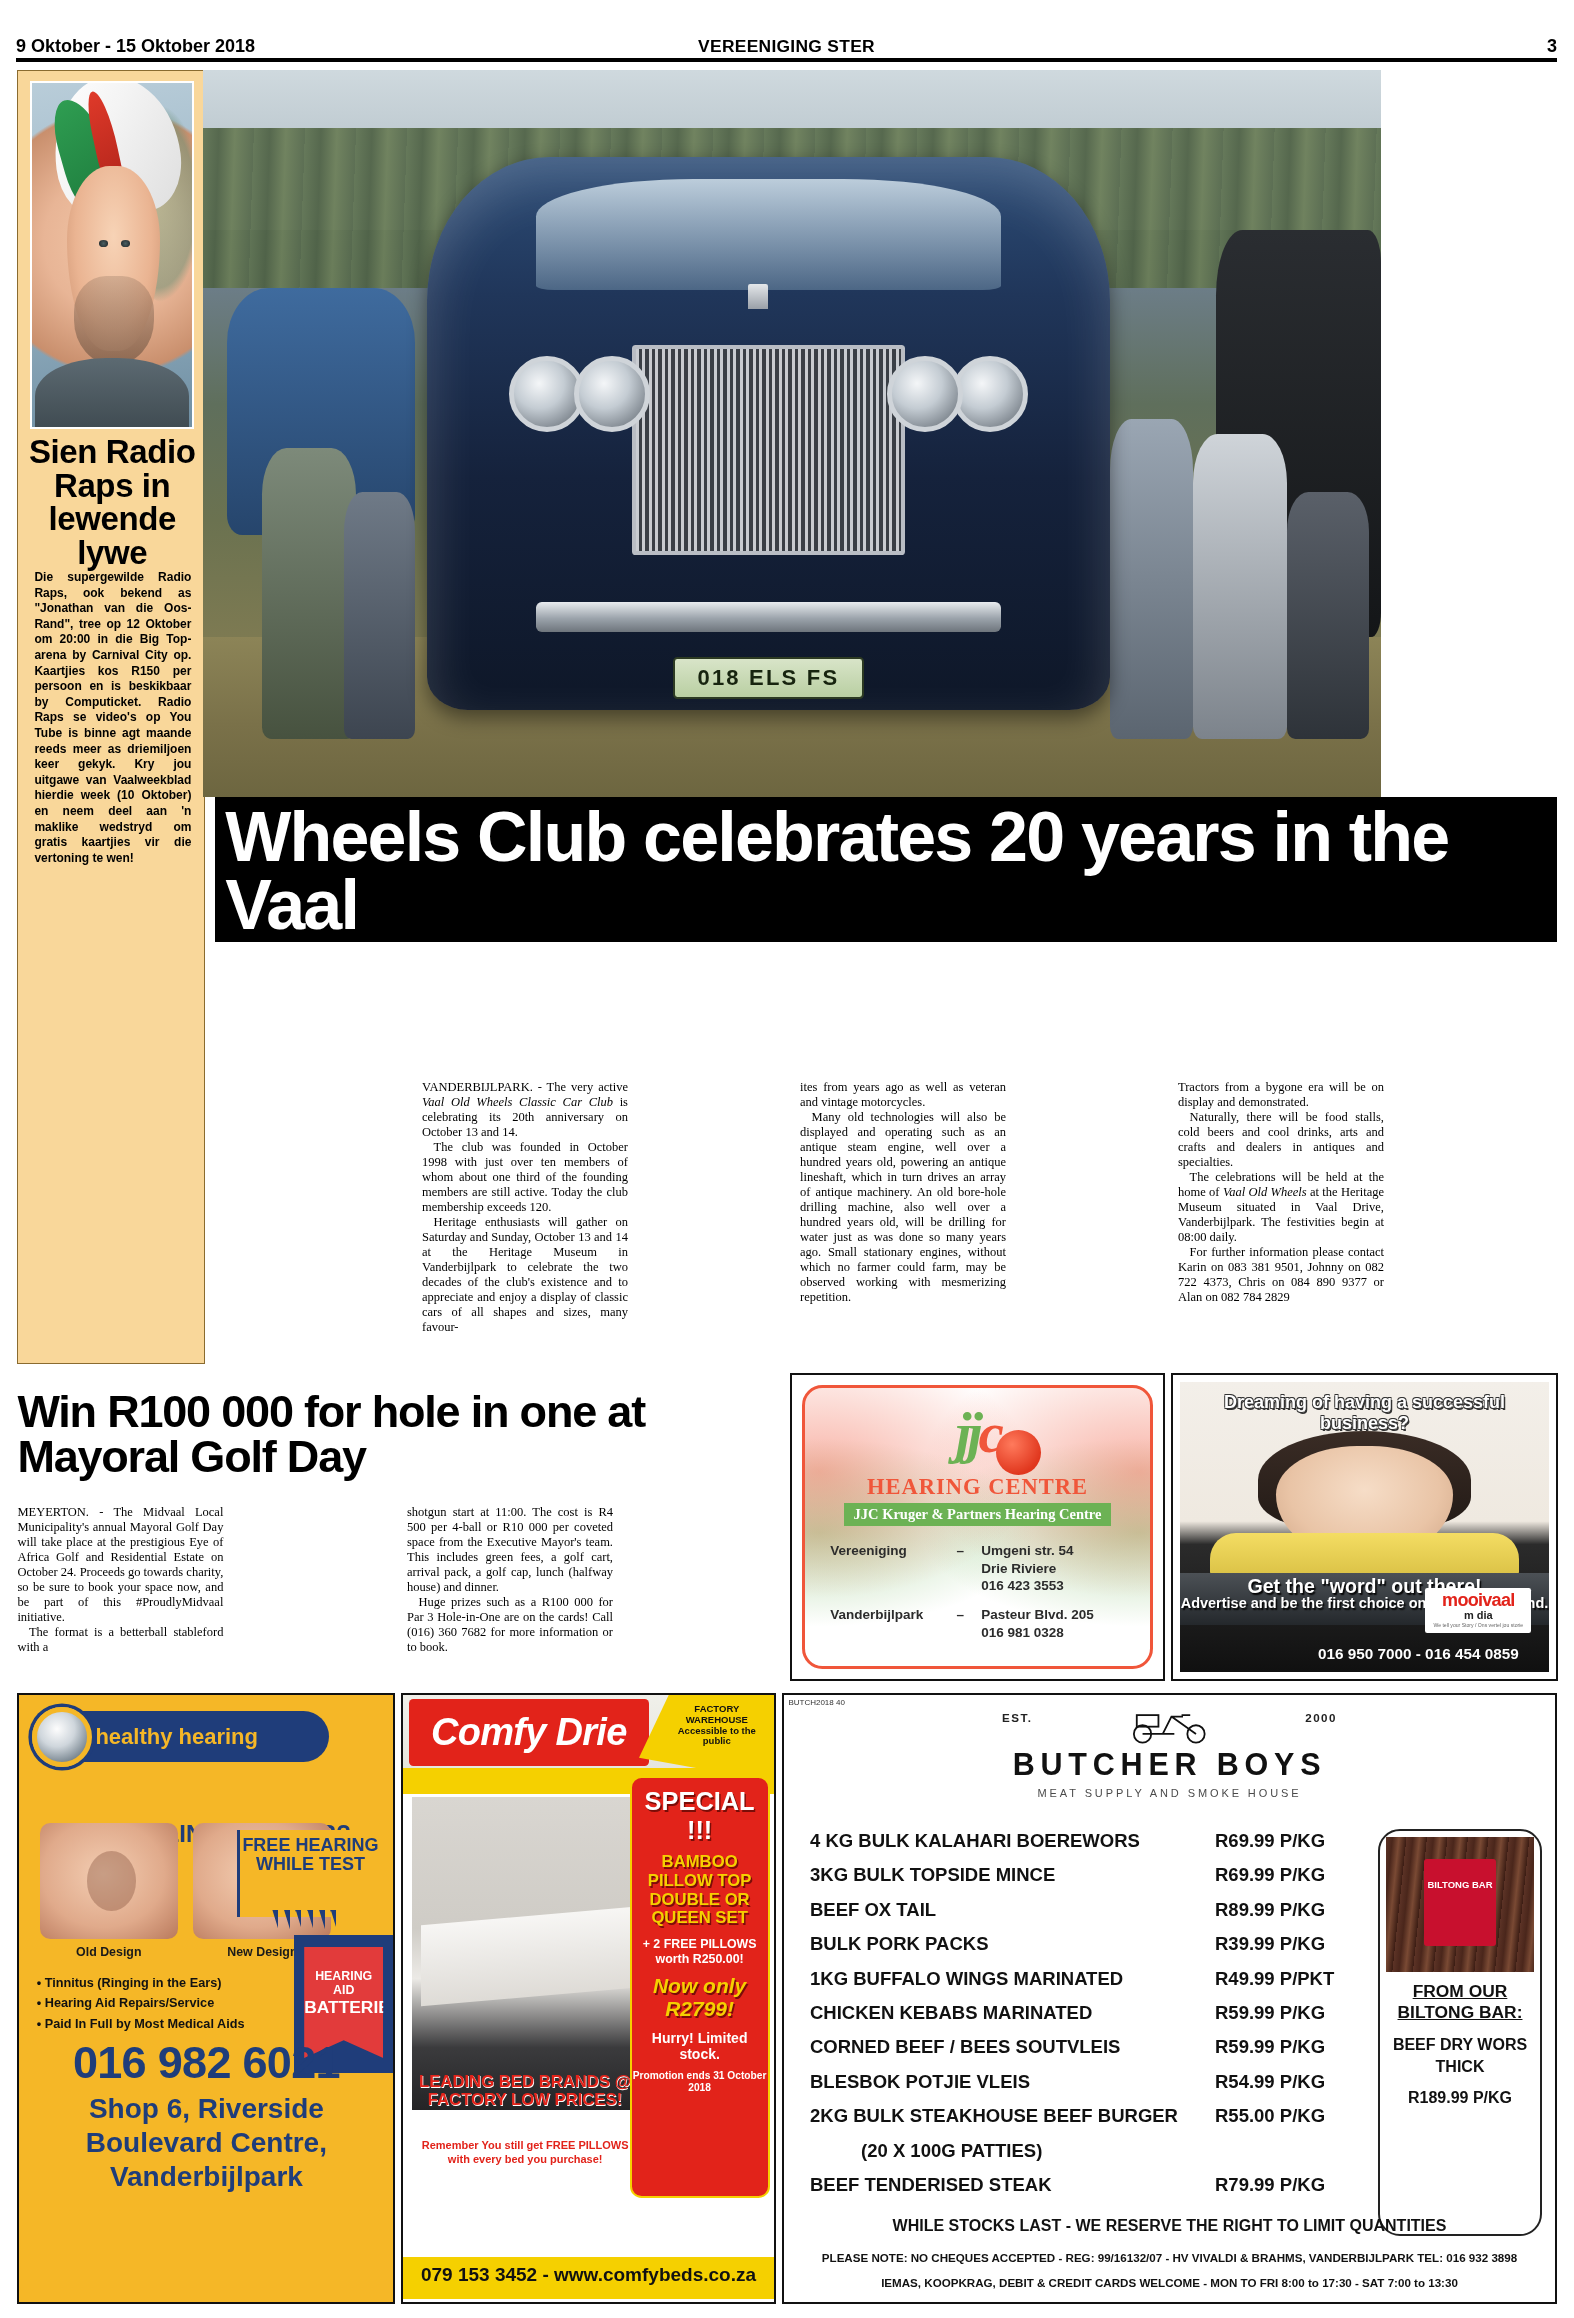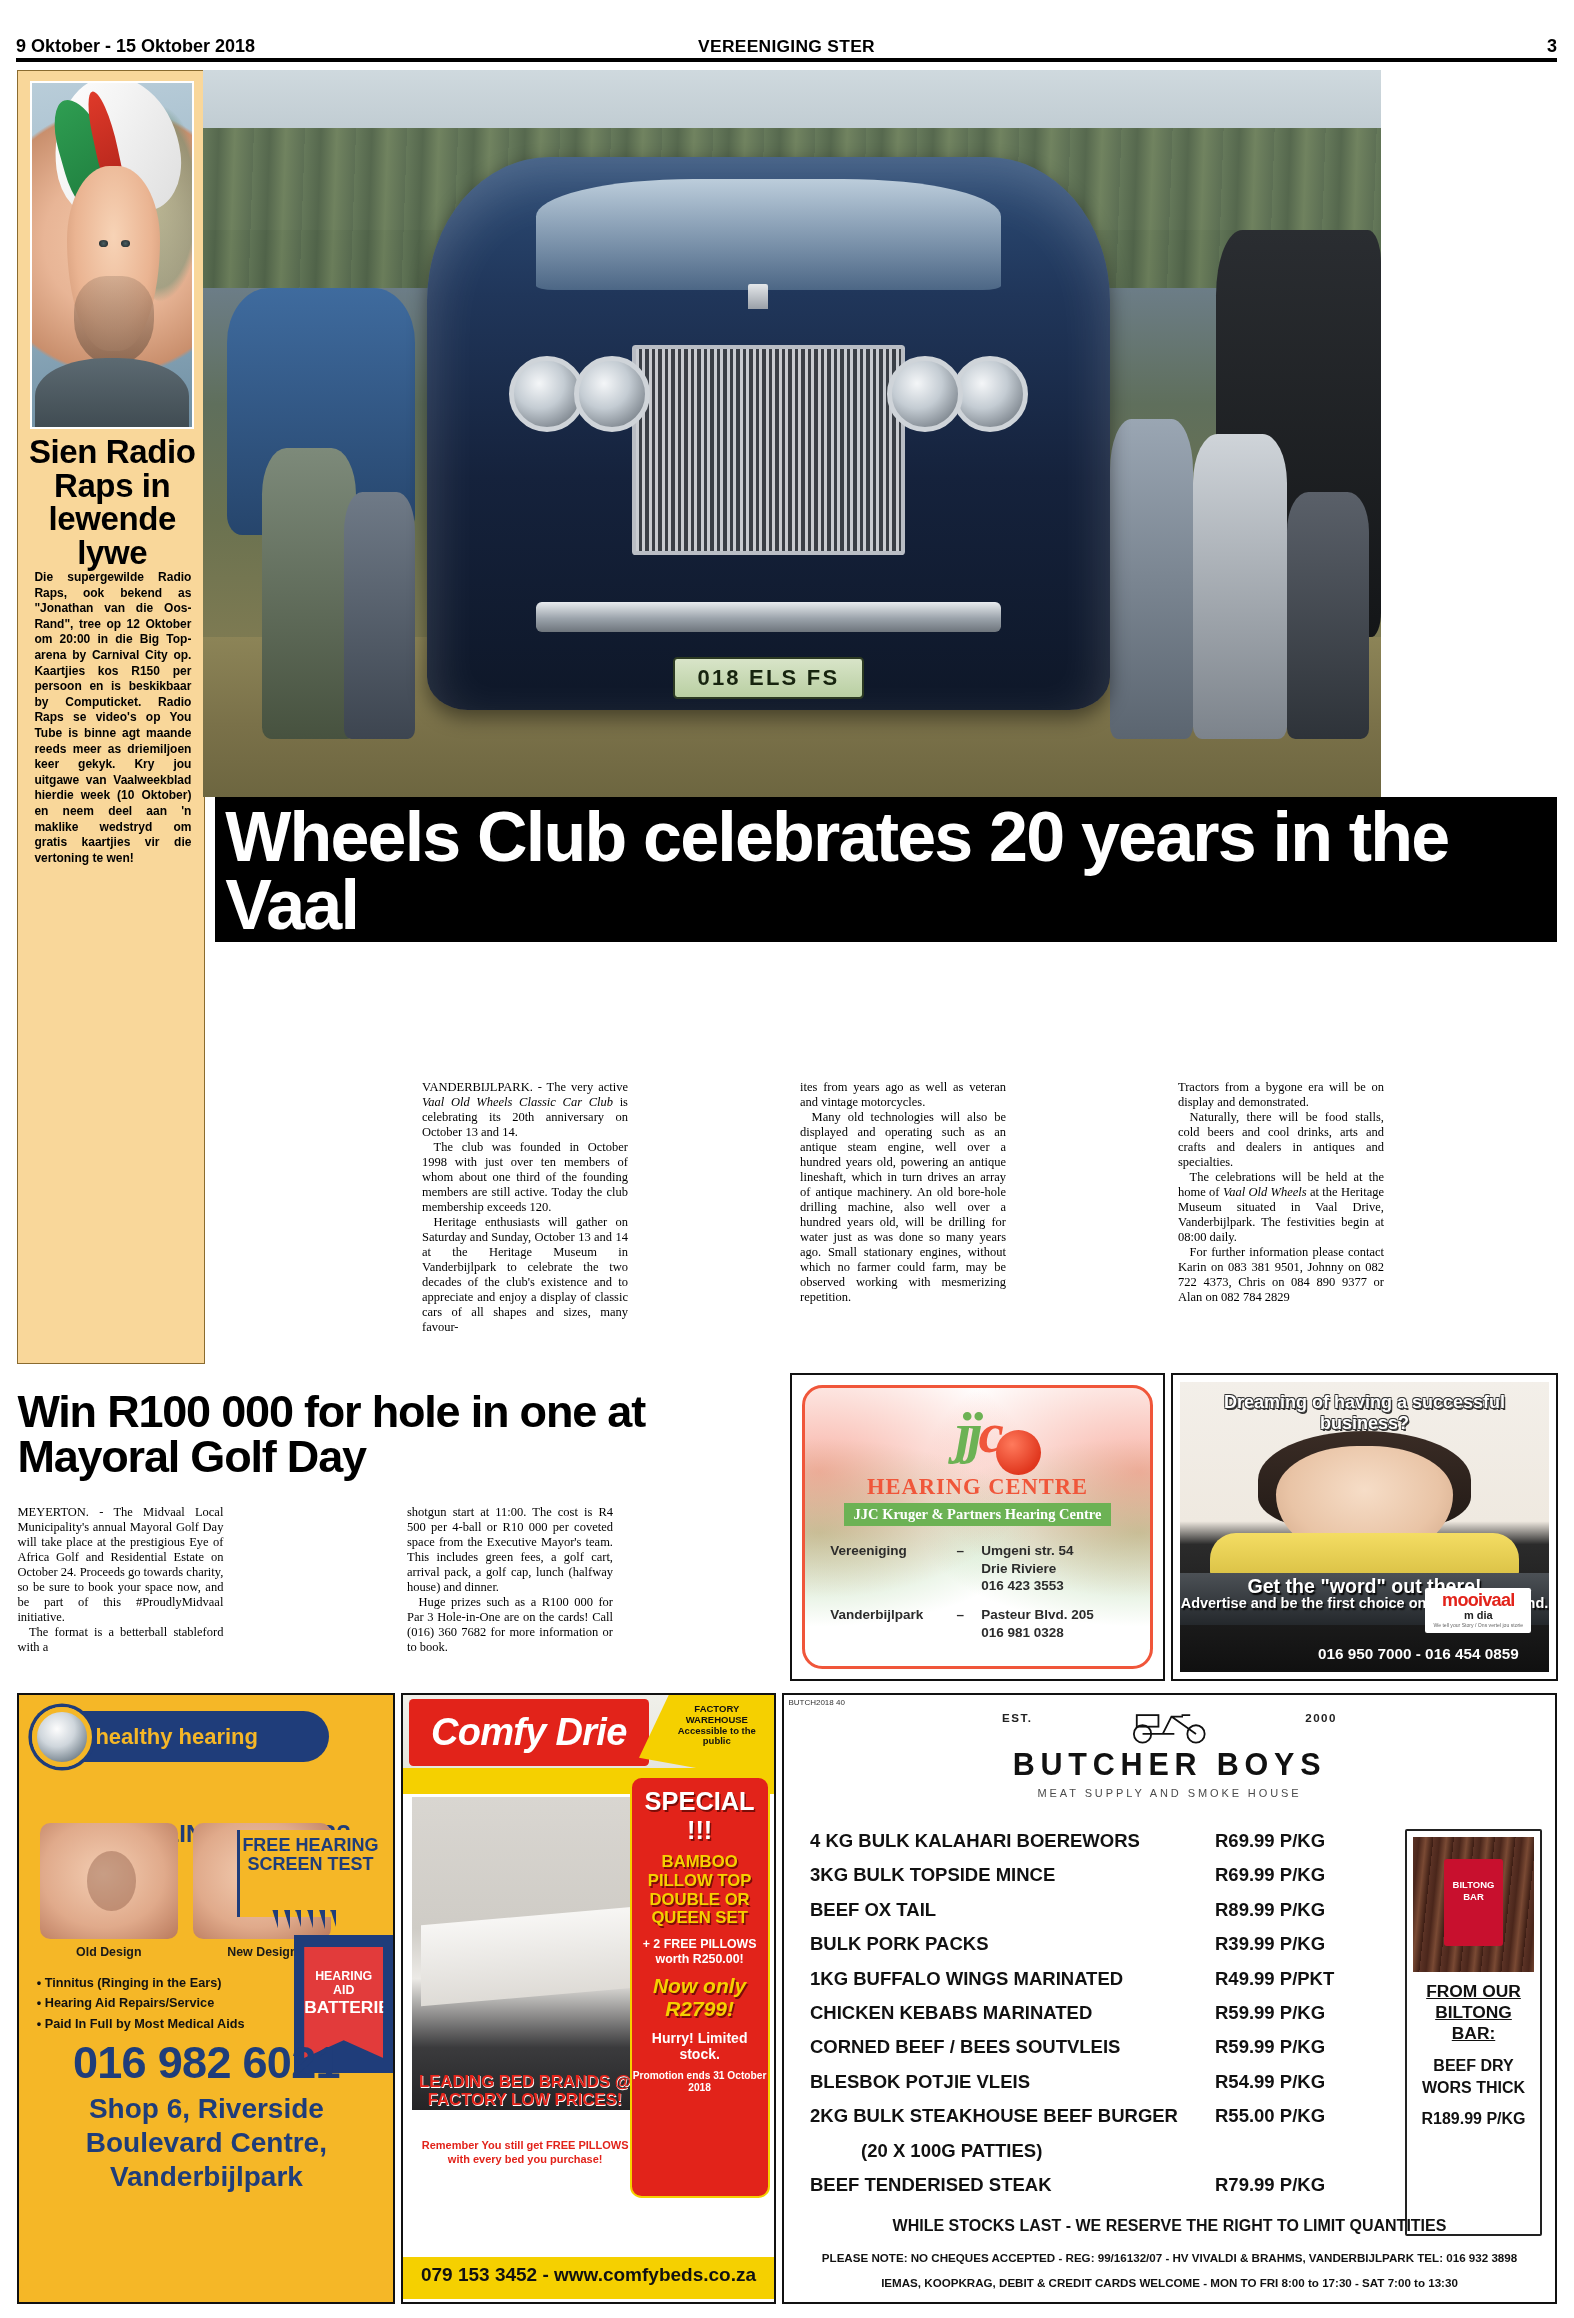--- a/index.html
+++ b/index.html
@@ -499,22 +499,22 @@
   .bb-list {
     position:absolute; left: 26px; top: 135px; width: 553px;
     font-family:"Liberation Sans",sans-serif; font-weight:bold; font-size: 18.5px;
     color:#111;
   }
   .bb-row { display:flex; justify-content:space-between; align-items:baseline; margin-bottom: 12.4px; }
   .bb-item { flex: 1; }
   .bb-price { width: 167px; text-align:left; padding-left: 19px; }
   .bb-indent { padding-left: 51px; }
   .bb-biltong {
-    position:absolute; right: 13px; top: 134px; width: 137px; height: 407px;
-    border: 2.2px solid #222; border-radius: 2px; background:#fff; overflow:hidden;
+    position:absolute; right: 13px; top: 134px; width: 164px; height: 407px;
+    border: 2.2px solid #222; border-radius: 22px; background:#fff; overflow:hidden;
   }
   .bb-bilt-img {
     position:absolute; left: 5.8px; top: 5.8px; right: 5.8px; height: 135px;
     background: repeating-linear-gradient(96deg,#5c3326 0px,#4a261b 6.5px,#7a4a34 13px,#3c1d14 20.4px);
   }
   .bb-bilt-label {
     position:absolute; left: 26%; top: 22px; width: 48%; height: 87px;
     background:#c8102e; border-radius: 2.9px;
     color:#fff; font-family:"Liberation Sans",sans-serif; font-weight:bold;
     font-size: 9.5px; text-align:center; padding-top: 20.4px; line-height:1.2;
@@ -667,21 +667,21 @@
   </div>
 
   <div class="ad-hh">
     <div class="hh-logobar">healthy  hearing</div>
     <div class="hh-logocircle"></div>
     <div class="hh-struggle">STRUGGLING TO HEAR?</div>
     <div class="hh-ear a"></div>
     <div class="hh-ear b"></div>
     <div class="hh-caption a">Old Design</div>
     <div class="hh-caption b">New Design</div>
-    <div class="hh-freebox">FREE HEARING SCREEN TEST</div>
+    <div class="hh-freebox">FREE HEARING WHILE TEST</div>
     <div class="hh-zig"></div>
     <div class="hh-blue-right"></div>
     <div class="hh-ribbon">
       <div class="r1">HEARING AID</div>
       <div class="r2">BATTERIES</div>
     </div>
     <div class="hh-bullets">
       <div>• Tinnitus (Ringing in the Ears)</div>
       <div>• Hearing Aid Repairs/Service</div>
       <div>• Paid In Full by Most Medical Aids</div>

